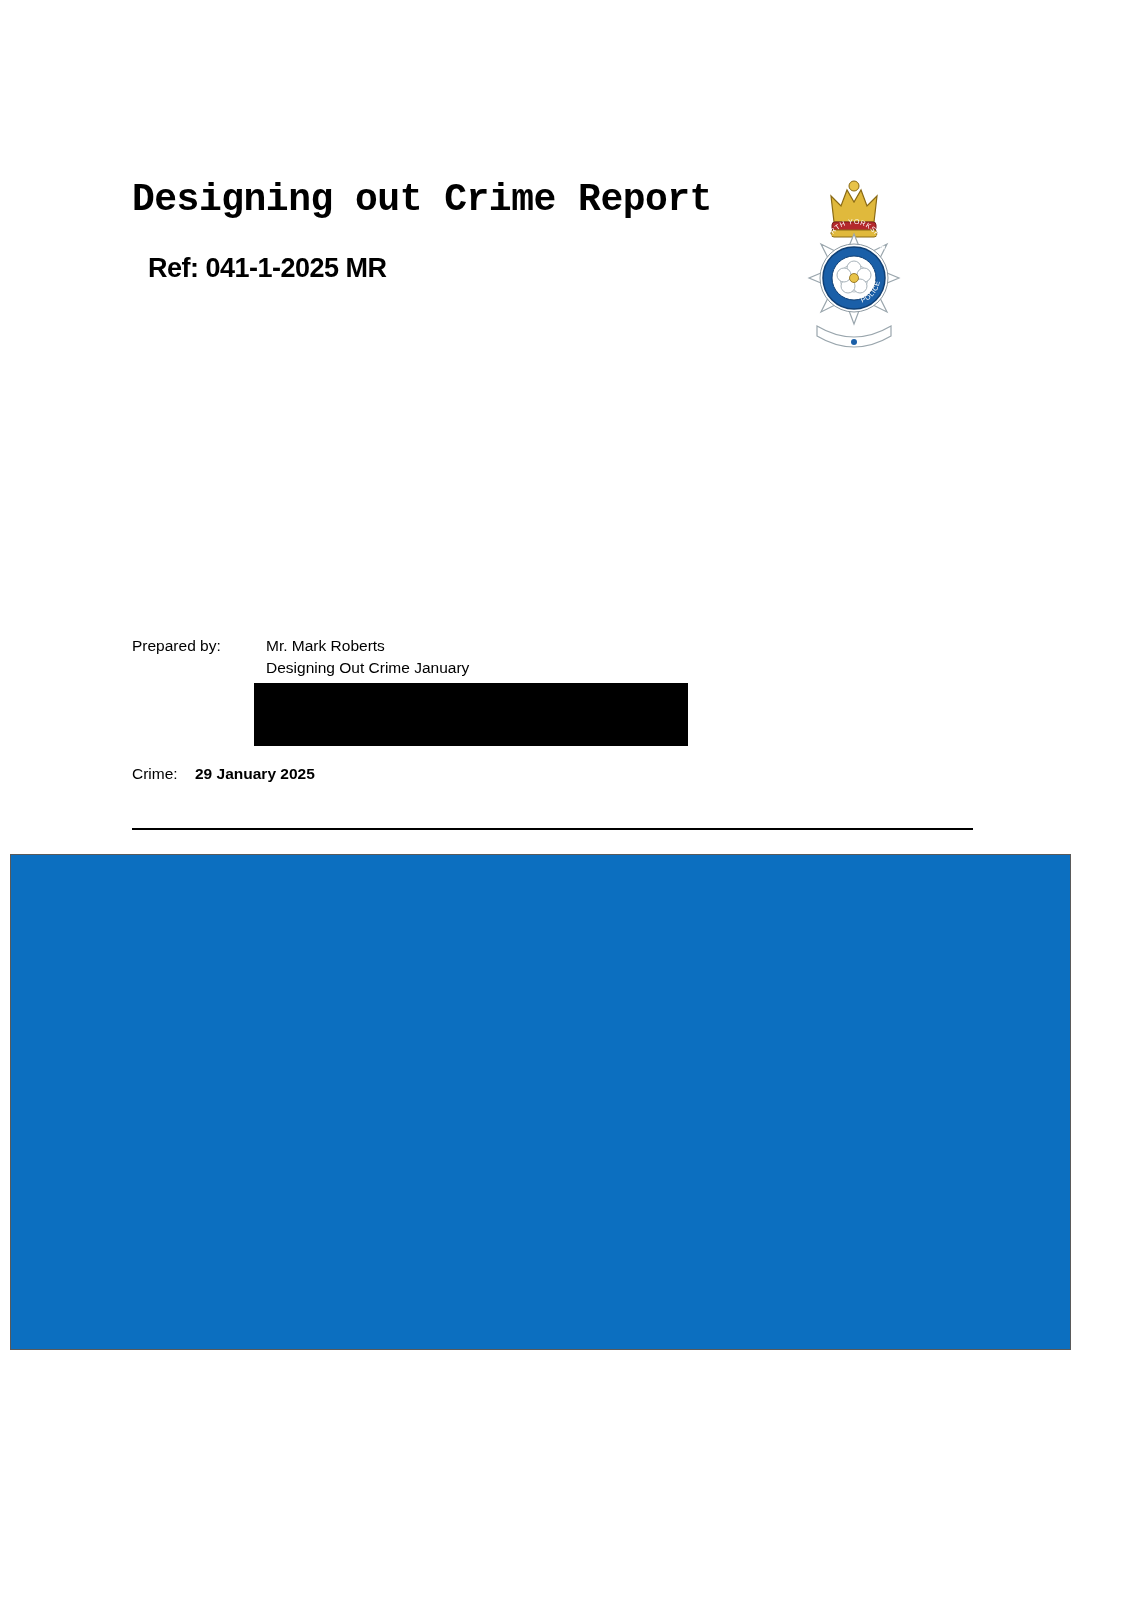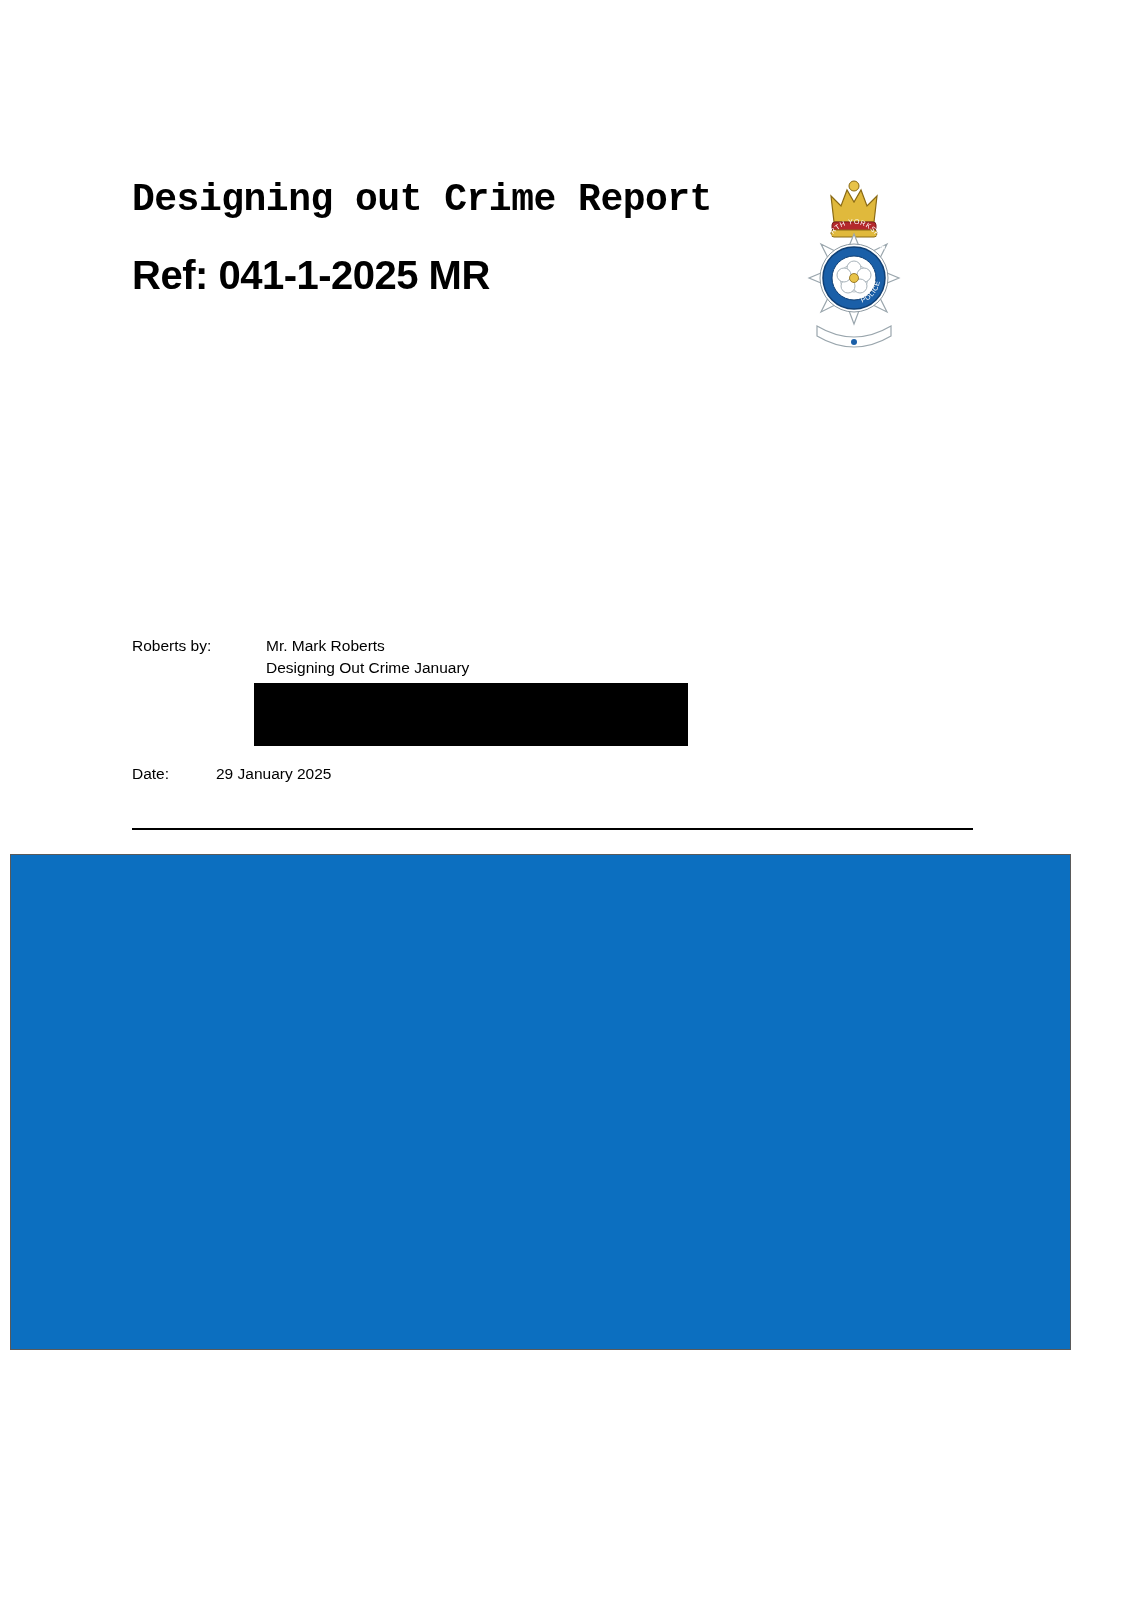--- a/index.html
+++ b/index.html
@@ -31,25 +31,25 @@
   .doc-title {
     font-size: 38px;
     font-weight: bold;
     letter-spacing: -0.5px;
     line-height: 1.05;
     margin: 0 0 34px 0;
     white-space: nowrap;
     font-family: Liberation Mono, monospace;
   }
   .doc-ref {
-    font-size: 40px;
+    font-size: 27px;
     font-weight: bold;
     letter-spacing: -0.5px;
     line-height: 1.05;
-    margin: 0;
+    margin: 16px;
     white-space: nowrap;
   }
 
   
   .crest {
     position: absolute;
     left: 787px;
     top: 172px;
     width: 134px;
     height: 192px;
@@ -116,22 +116,23 @@
     top: 765px;
     width: 830px;
     font-size: 15.5px;
   }
   .date-label {
     position: absolute;
     left: 0;
     top: 0;
   }
   .date-value {
-    margin-left: 84px;
+    margin-left: 63px;
     white-space: nowrap;
+    font-weight: bold;
   }
 
   
   .hrule {
     position: absolute;
     left: 132px;
     top: 828px;
     width: 841px;
     height: 0;
     border-top: 2px solid #000000;
@@ -199,30 +200,30 @@
 
       <g>
         <path d="M30 154 Q67 176 104 154 L104 164 Q67 186 30 164 Z" fill="#ffffff" stroke="#9aa6ad" stroke-width="1.2"></path>
         <circle cx="67" cy="170" r="3" fill="#1a5fa8"></circle>
       </g>
     </svg>
   </div>
 
 
   <div class="prepared-block">
-    <span class="prep-label">Roberts by:</span>
+    <span class="prep-label">Prepared by:</span>
     <div class="prep-values">
       <div>Mr. Mark Roberts</div>
       <div>Designing Out Crime January</div>
     </div>
   </div>
   <div class="redaction-bar"></div>
 
   <div class="date-block">
-    <span class="date-label">Date:</span>
+    <span class="date-label">Crime:</span>
     <div class="date-value">29 January 2025</div>
   </div>
 
   <div class="hrule"></div>
 
   <div class="image-plate"></div>
 
 </div>
 
 </body></html>

